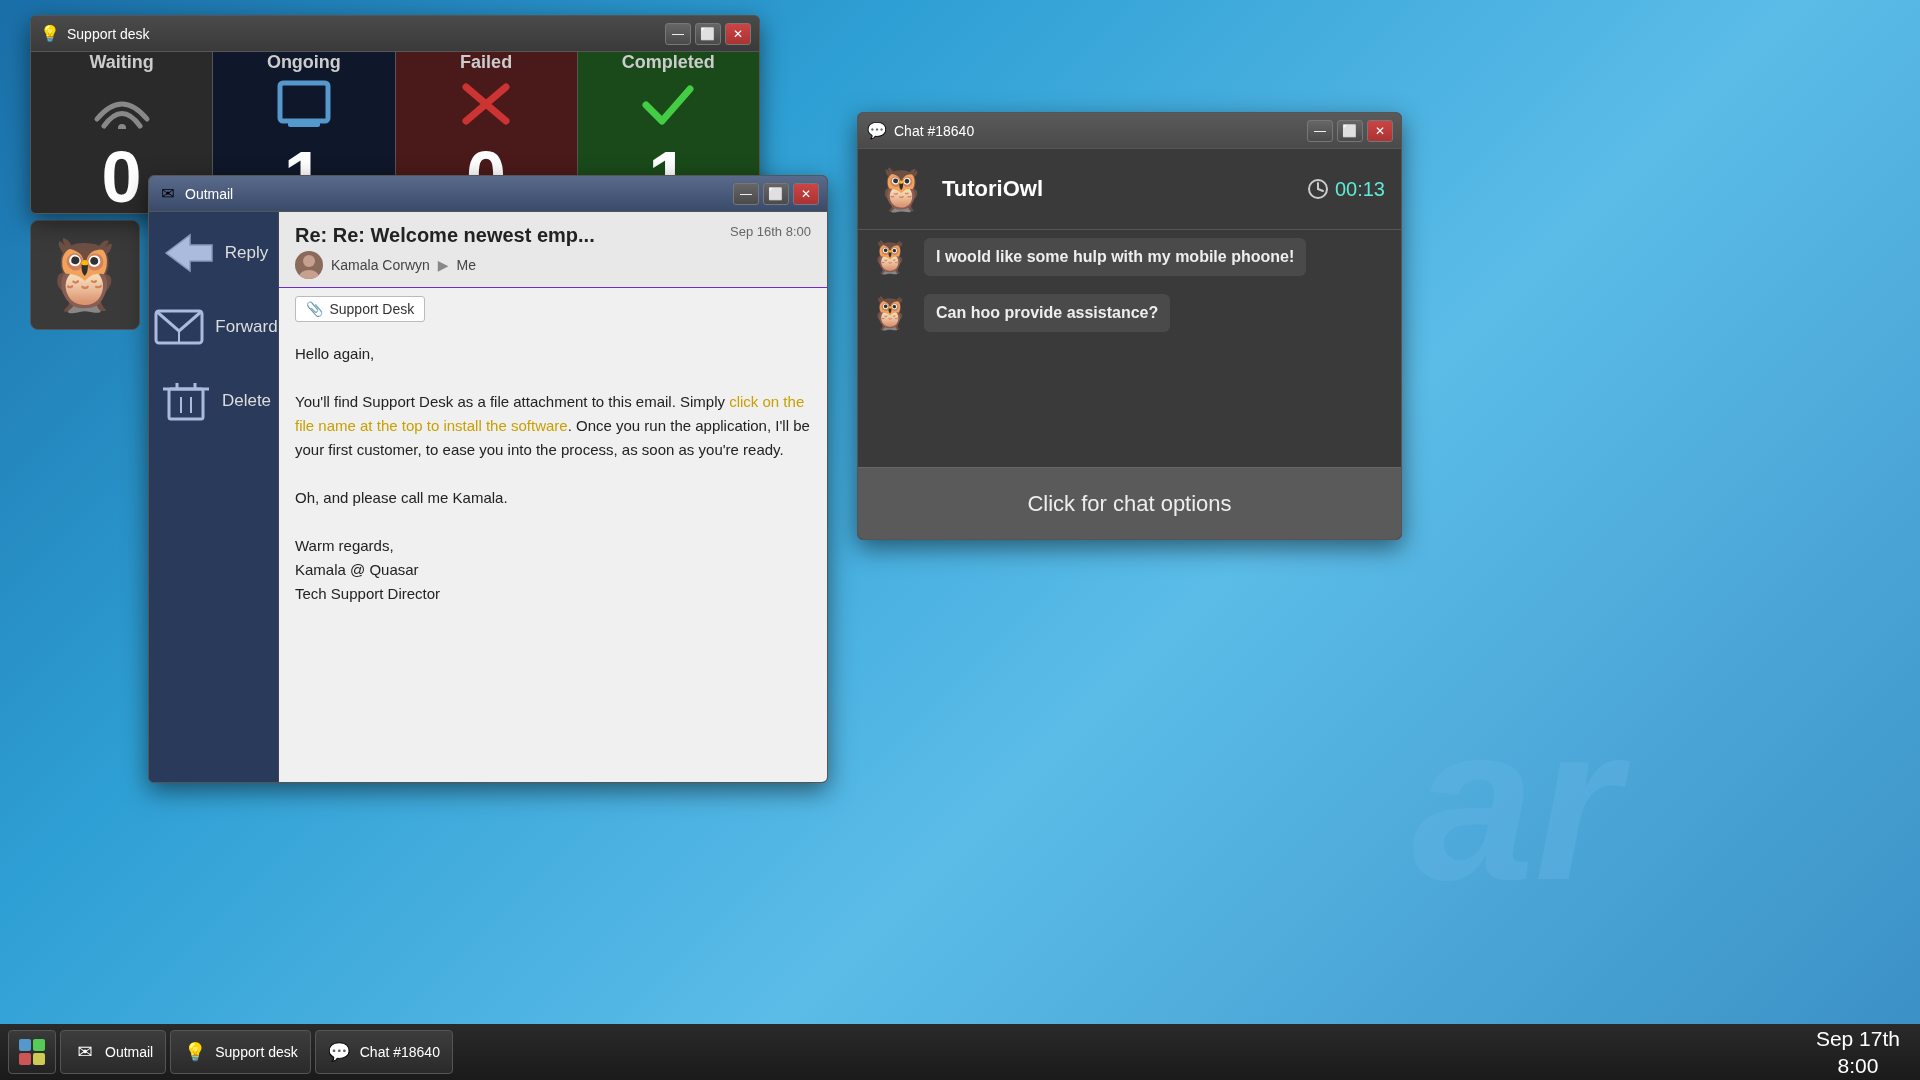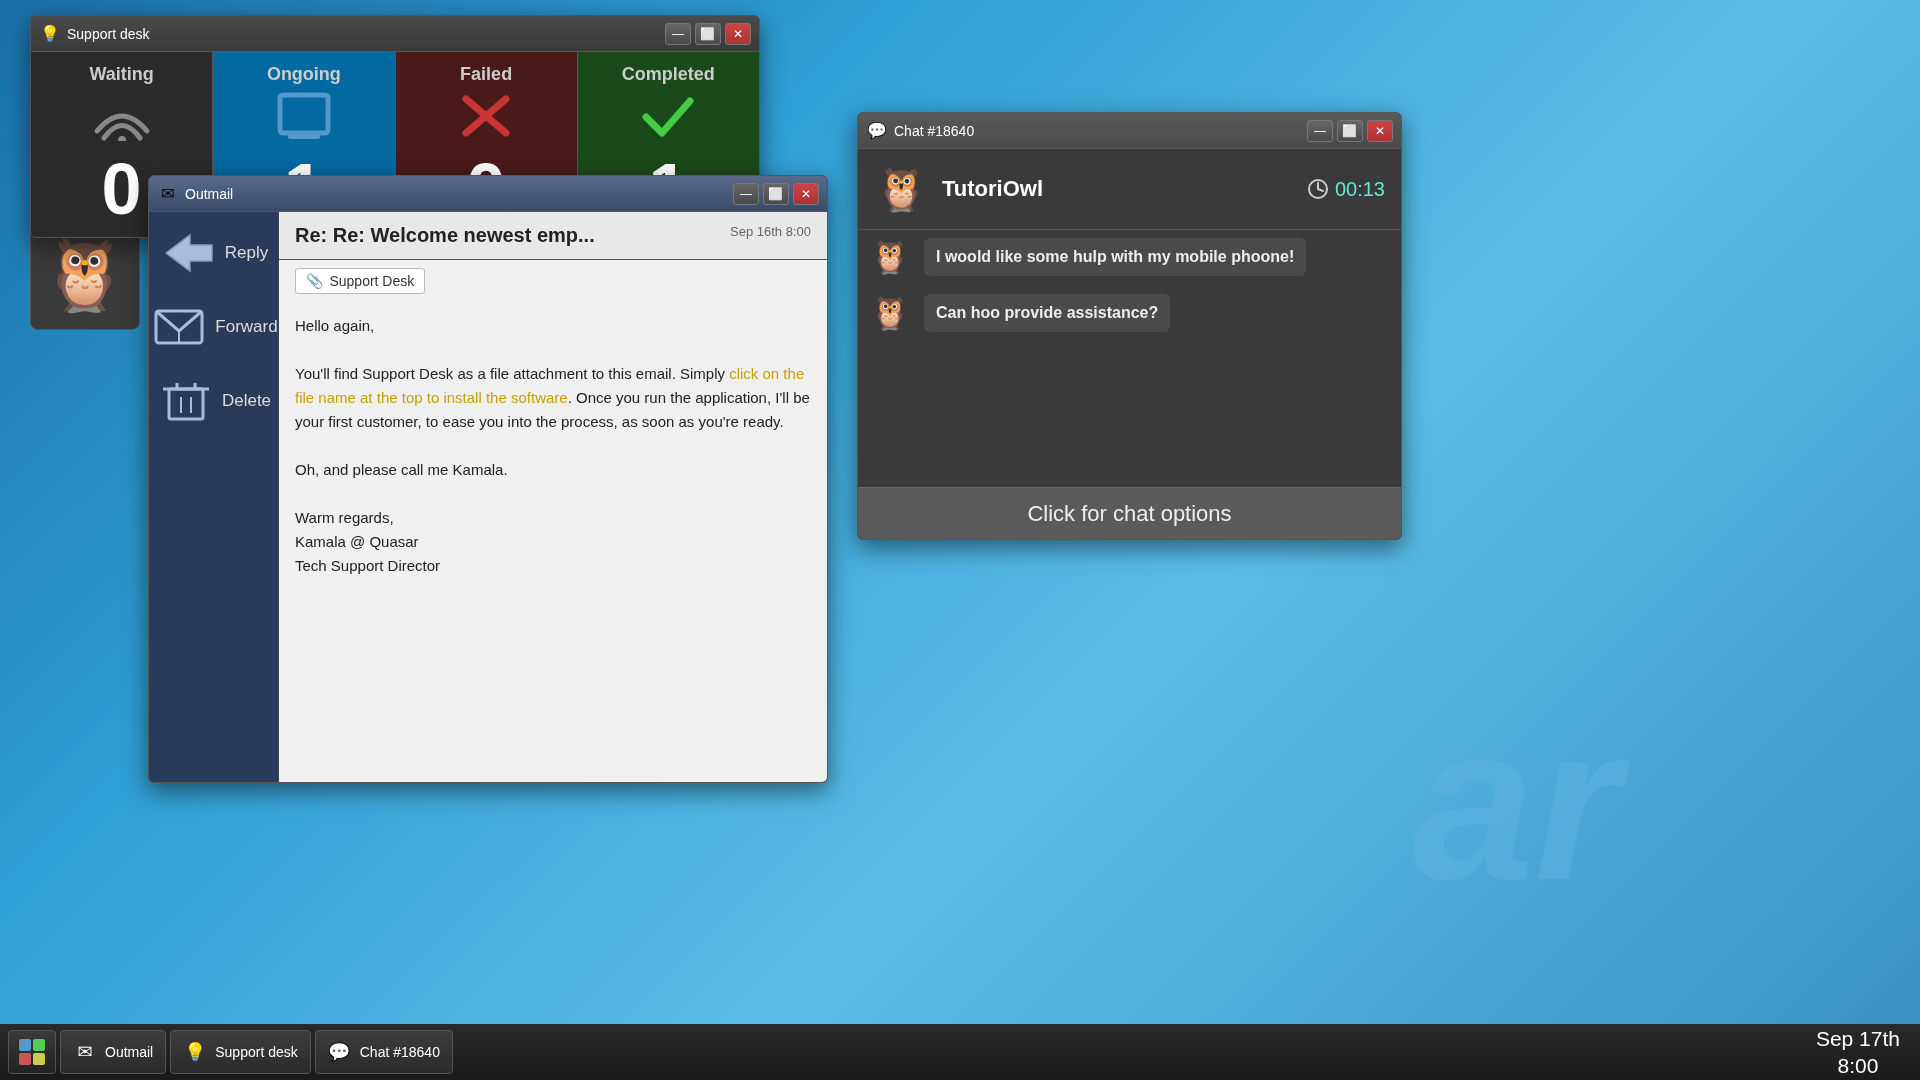--- a/index.html
+++ b/index.html
@@ -135,30 +135,30 @@
     .support-desk-window {
       left: 30px;
       top: 15px;
       width: 730px;
     }
     .support-desk-body {
       display: flex;
     }
     .sd-stat {
       flex: 1;
-      padding: 12px 8px;
+      padding: 0 8px;
       display: flex;
       flex-direction: column;
       align-items: center;
       gap: 6px;
       border-right: 1px solid #555;
     }
     .sd-stat:last-child { border-right: none; }
     .sd-stat.waiting { background: #2a2a2a; }
-    .sd-stat.ongoing { background: #0369a1; }
+    .sd-stat.ongoing { background: #0f172a; }
     .sd-stat.completed { background: #1a4a1a; }
     .sd-stat.failed { background: #4a1a1a; }
     .sd-stat-label {
       color: #ccc;
       font-size: 18px;
       font-weight: bold;
     }
     .sd-stat-icon {
       font-size: 40px;
       line-height: 1;
@@ -359,21 +359,21 @@
     .chat-msg-text {
       background: #4a4a4a;
       border-radius: 6px;
       padding: 8px 12px;
       color: #eee;
       font-size: 16px;
       line-height: 1.4;
       font-weight: bold;
     }
     .chat-options-bar {
-      height: 52px;
+      height: 72px;
       background: #5a5a5a;
       display: flex;
       align-items: center;
       justify-content: center;
       cursor: pointer;
       border-top: 1px solid #666;
     }
     .chat-options-text {
       color: #eee;
       font-size: 22px;
@@ -484,20 +484,31 @@
         </div>
         <div class="mail-action-label">Delete</div>
       </div>
     </div>
     <div class="outmail-content">
       <div class="mail-header">
         <div style="display:flex; justify-content:space-between; align-items:flex-start;">
           <div class="mail-subject">Re: Re: Welcome newest emp...</div>
           <div class="mail-date">Sep 16th 8:00</div>
         </div>
+        <div class="mail-from">
+          <div class="avatar-circle">
+            <svg viewBox="0 0 28 28" xmlns="http://www.w3.org/2000/svg">
+              <circle cx="14" cy="10" r="6" fill="#c8a090"></circle>
+              <ellipse cx="14" cy="26" rx="10" ry="7" fill="#c8a090"></ellipse>
+            </svg>
+          </div>
+          <span>Kamala Corwyn</span>
+          <span style="color:#888;">▶</span>
+          <span>Me</span>
+        </div>
       </div>
       <div class="mail-attachment">
         <span>📎</span>
         <span>Support Desk</span>
       </div>
       <div class="mail-body">
         <p>Hello again,</p>
         <br>
         <p>
           <span>You'll find Support Desk as a file attachment to this email. Simply </span><span class="highlight">click on the file name at the top to install the software</span><span>. Once you run the application, I'll be your first customer, to ease you into the process, as soon as you're ready.</span>

